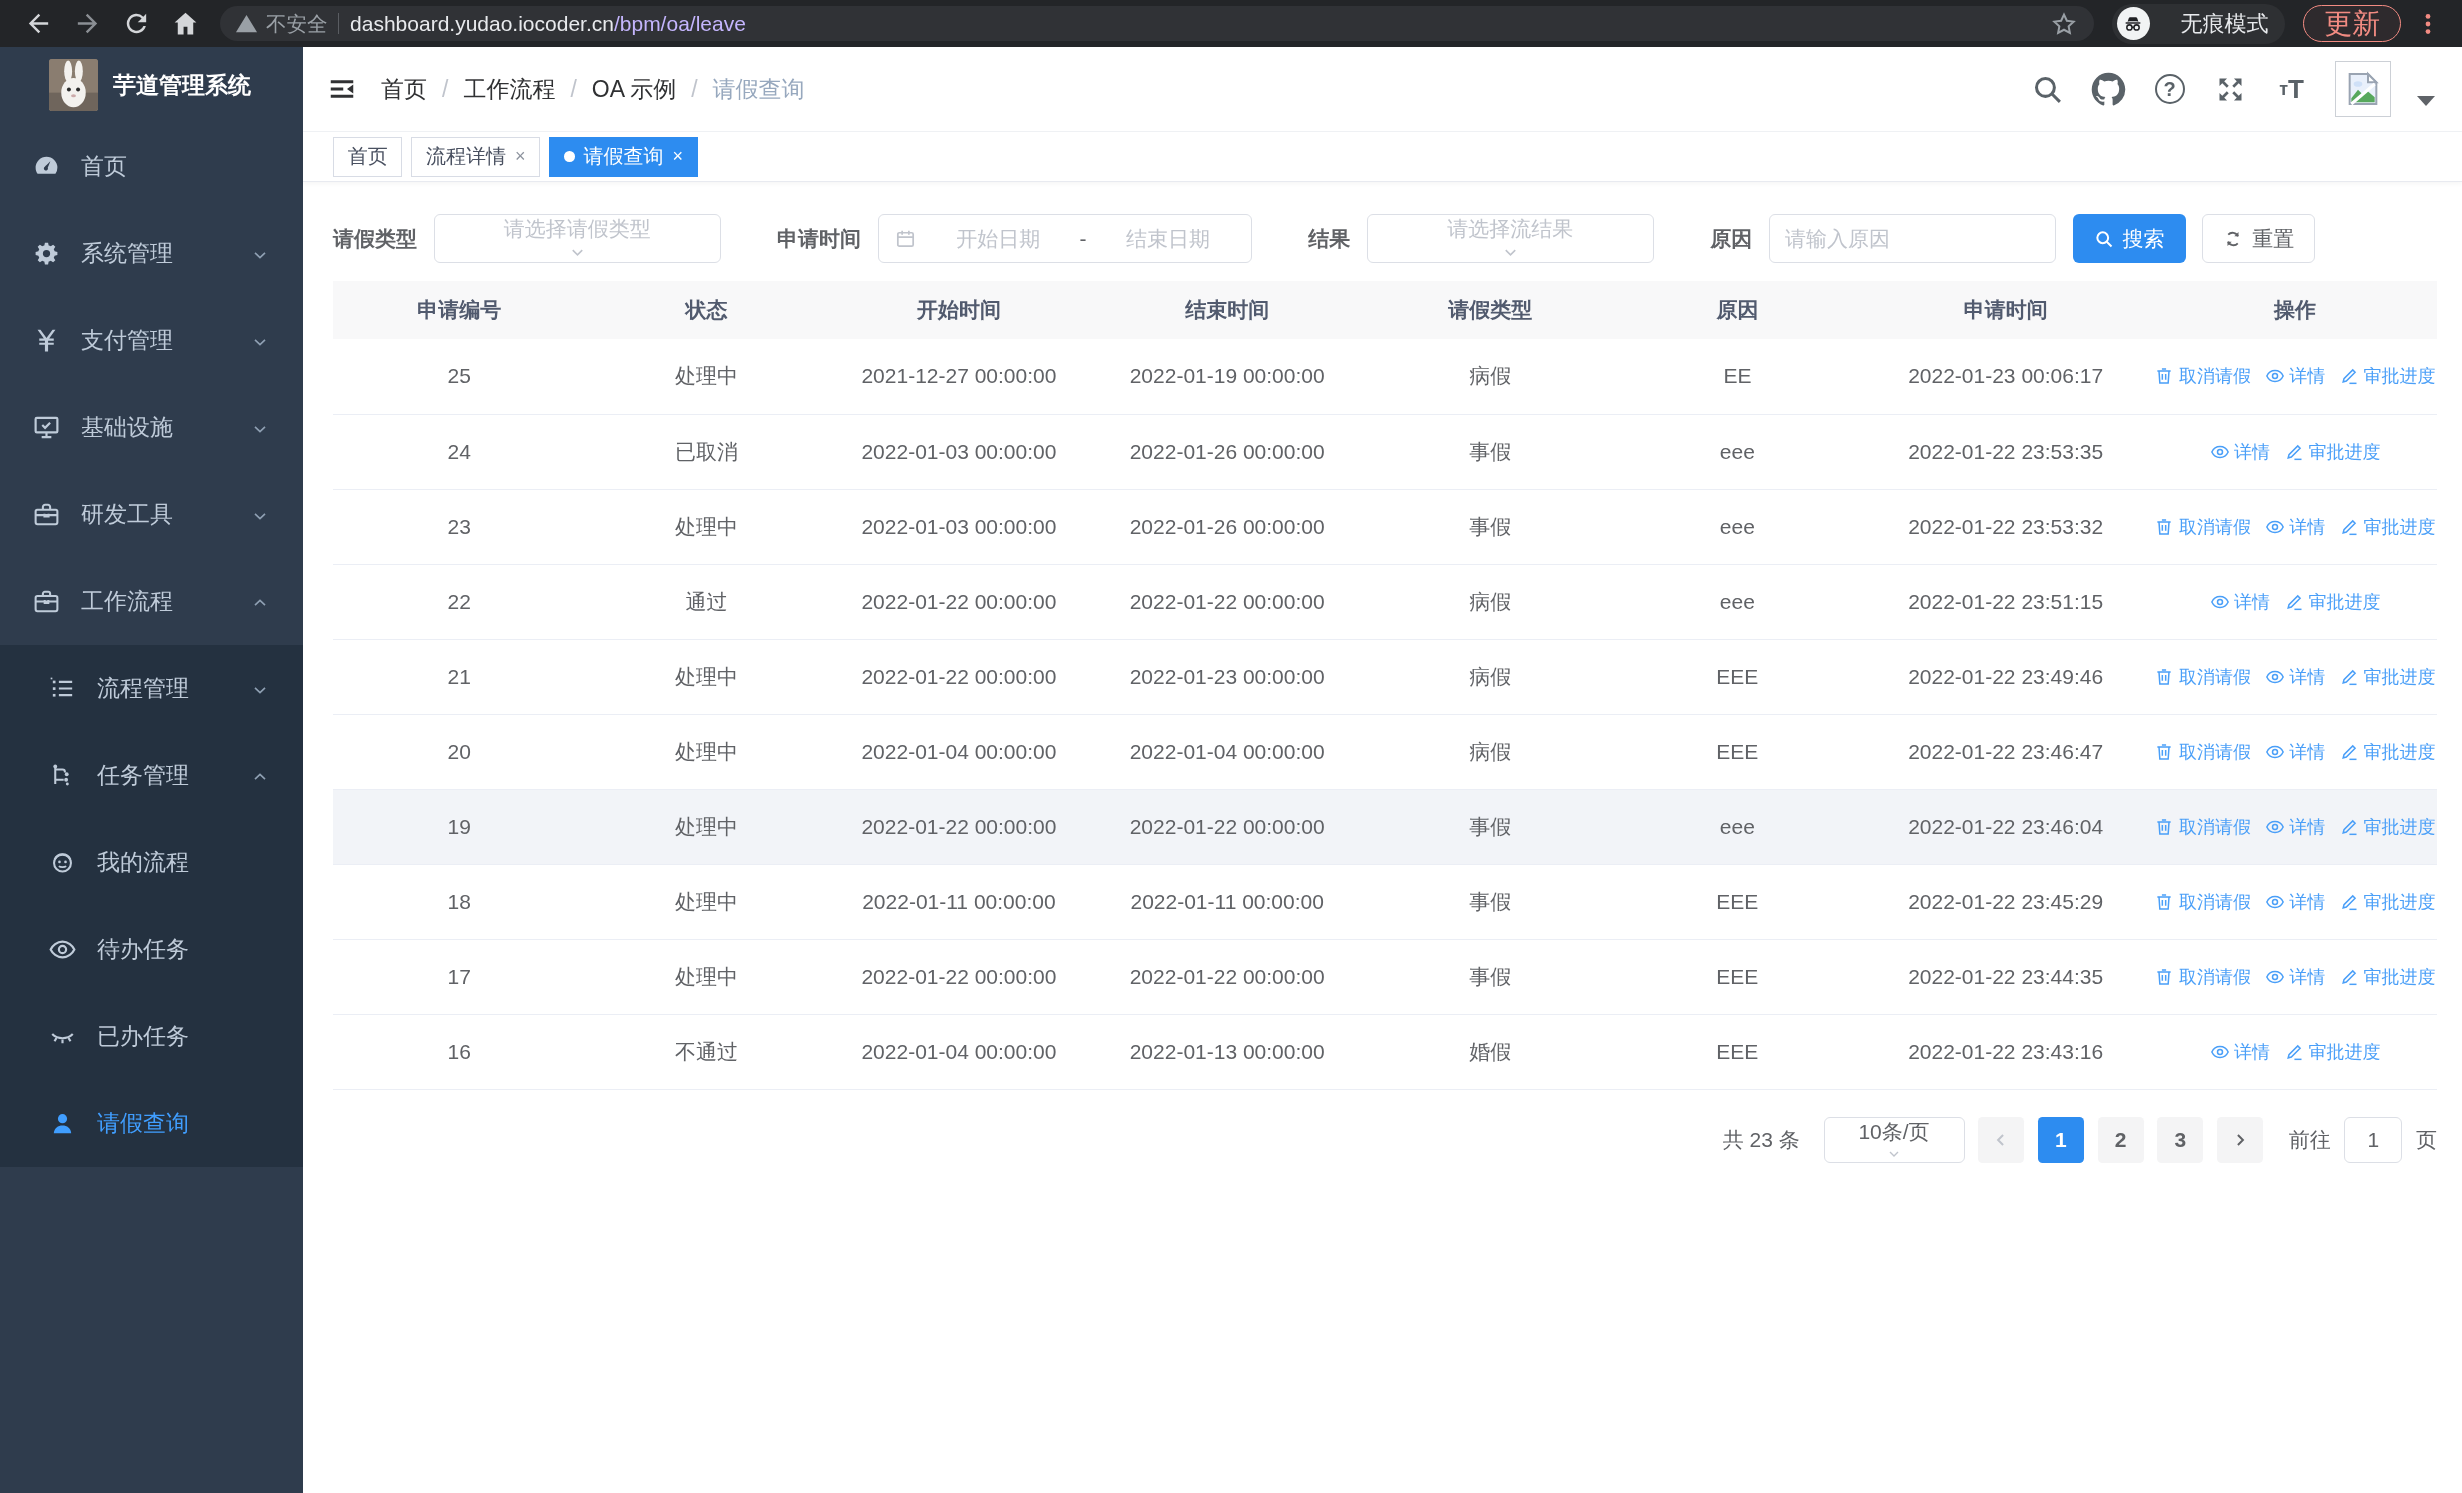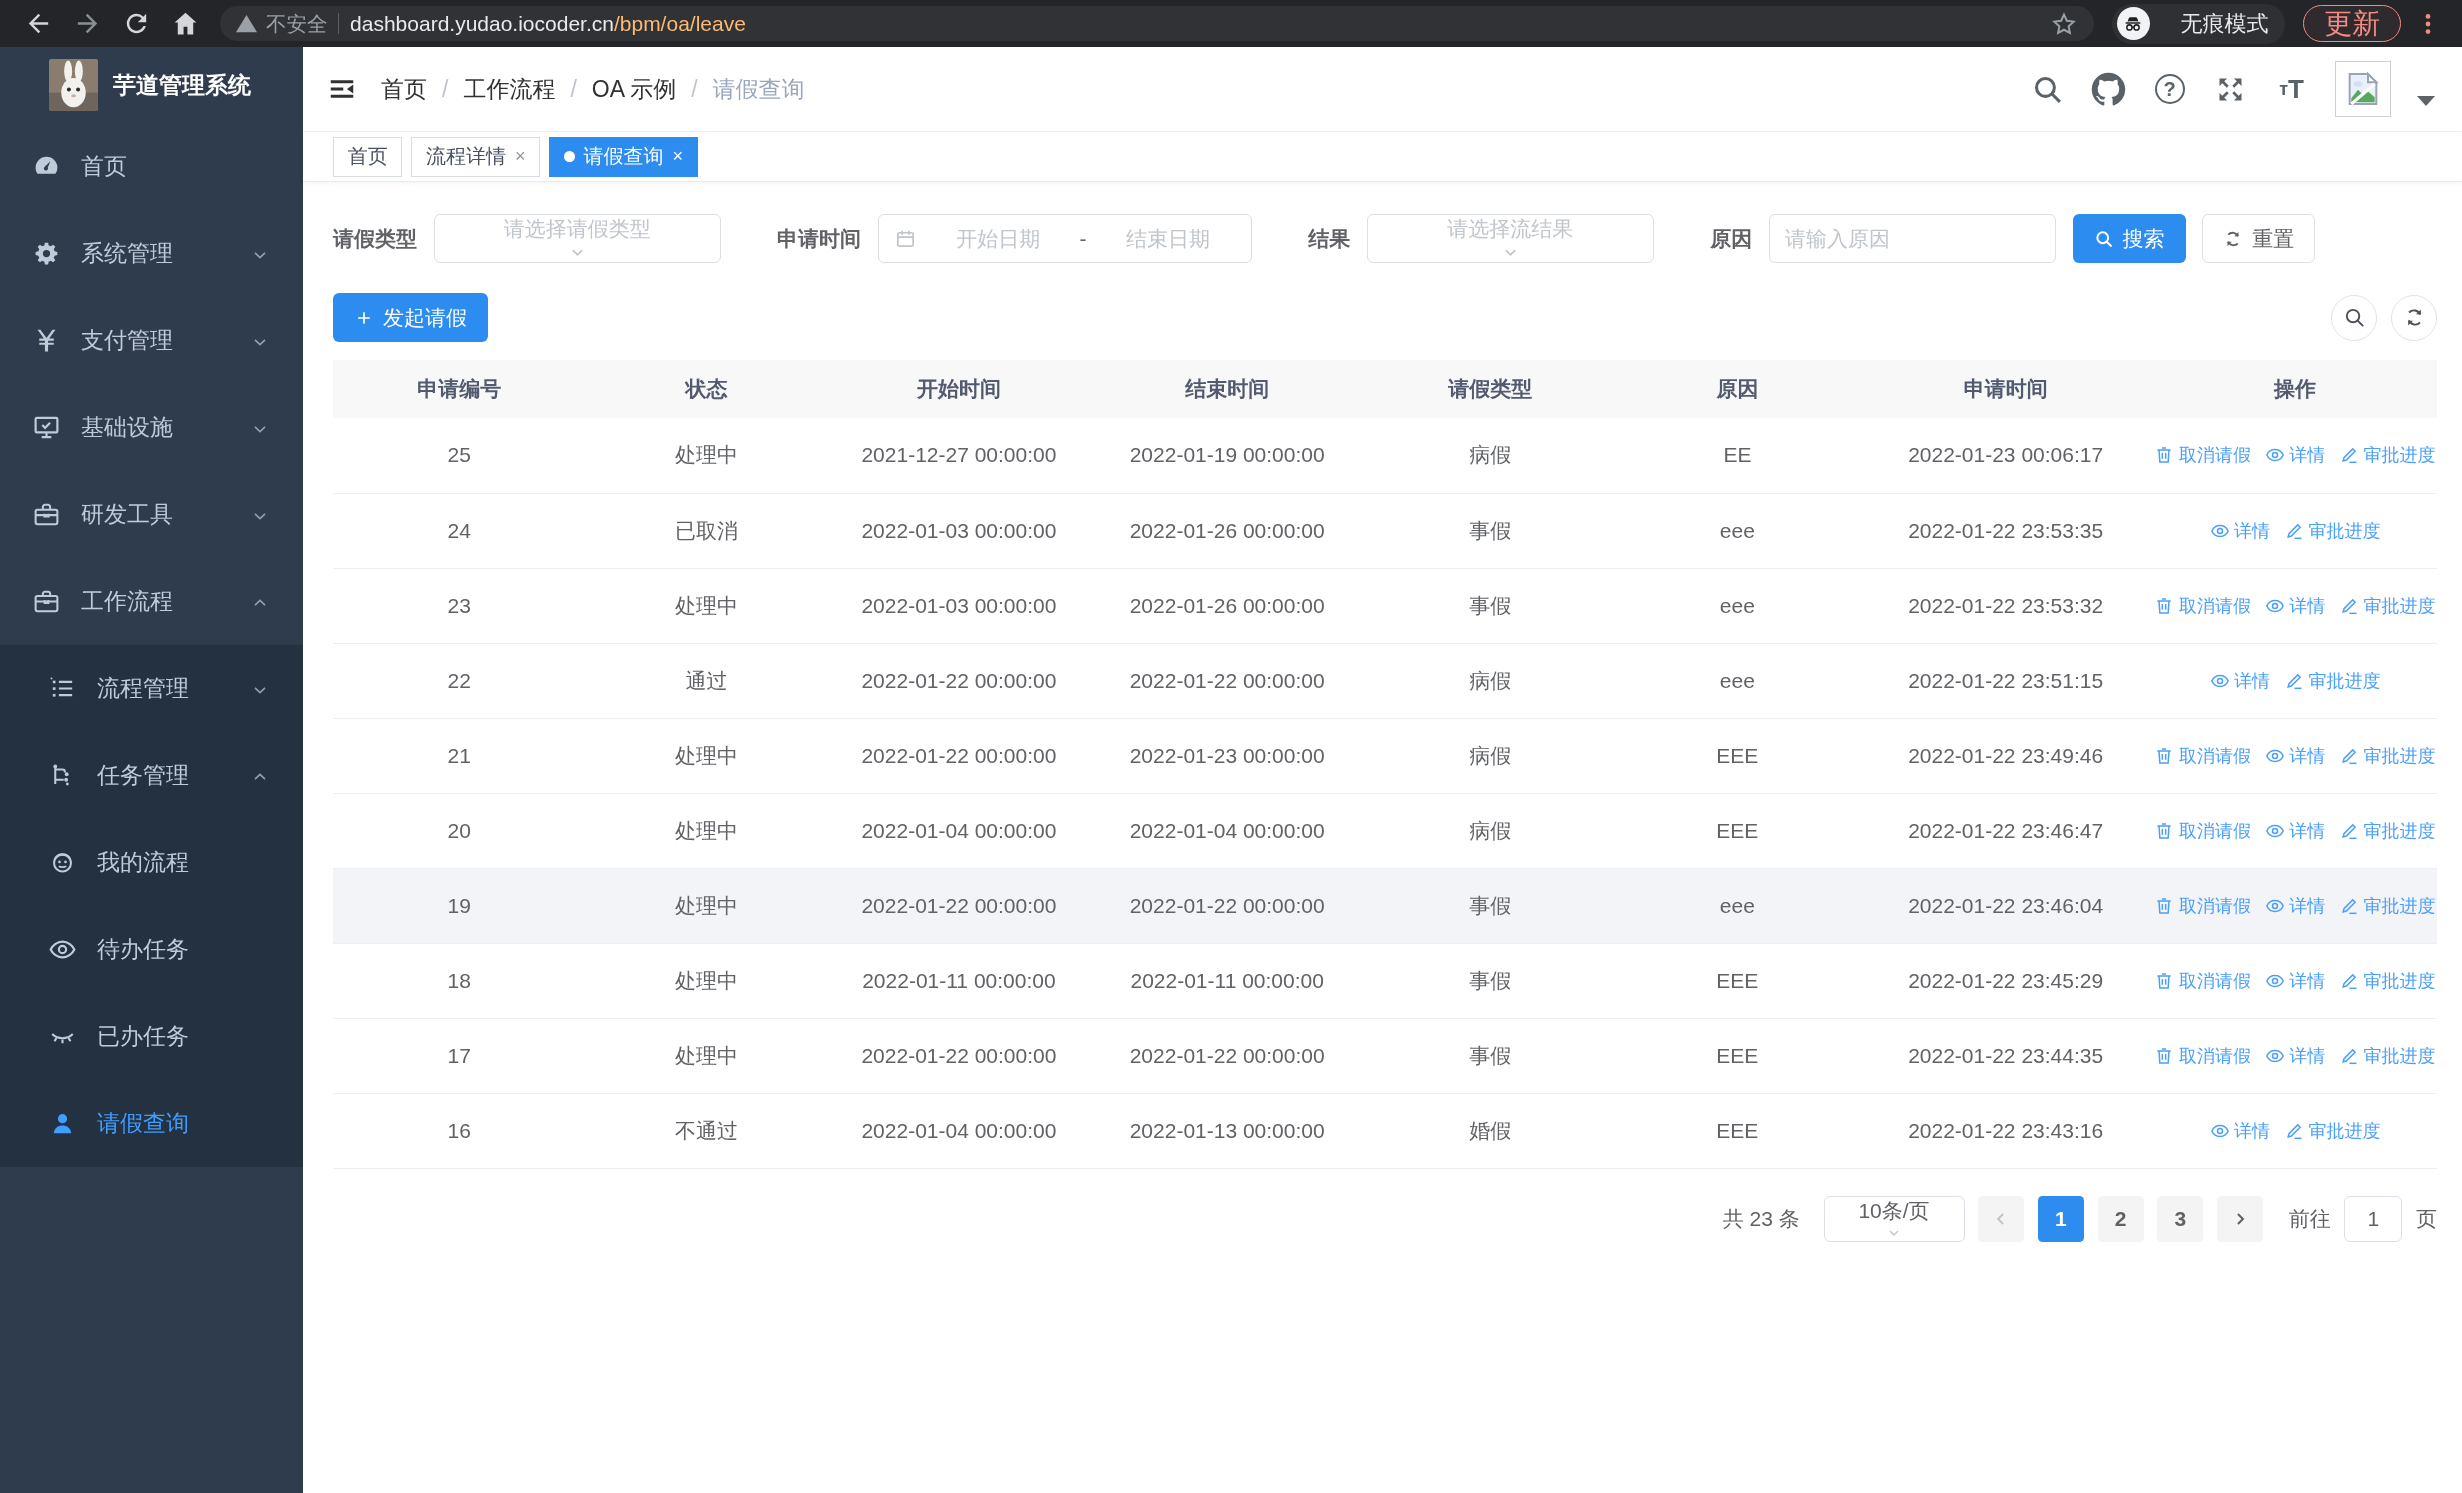--- a/index.html
+++ b/index.html
@@ -14,21 +14,21 @@
 
   
   .chrome{ height:47px; background:#232528; display:flex; align-items:center; padding:0 16.7px; gap:6px; }
   .nav-btn{ width:43px; height:43px; display:flex; align-items:center; justify-content:center; color:#d4d6d9; }
   .nav-btn.dim{ color:#8b8f94; }
   .omnibox{ flex:1; height:35px; background:#303236; border-radius:18px; margin:0 7.6px;
     display:flex; align-items:center; padding:0 15px; gap:10.6px; }
   .sec-label{ color:#9aa0a6; font-size:20.5px; display:flex; align-items:center; gap:7.6px; }
   .omni-sep{ width:1.5px; height:21px; background:#5a5d62; }
   .url{ font-size:21px; color:#e8eaed; white-space:nowrap; }
-  .url .path{ color:#fdba74; }
+  .url .path{ color:#c4b5fd; }
   .omni-spacer{ flex:1; }
   .incog{ height:40px; background:#2e3033; border-radius:20px; display:flex; align-items:center;
     gap:10.6px; padding:0 16.7px 0 4.6px; margin-left:4.6px; }
   .incog-circle{ width:33px; height:33px; border-radius:50%; background:#f1f3f4; display:flex; align-items:center; justify-content:center; }
   .incog-label{ color:#e8eaed; font-size:22px;margin-left:20px; }
   .update-pill{ height:37px; border:1.5px solid var(--salmon); color:var(--salmon); border-radius:20px;
     display:flex; align-items:center; padding:0 20px; font-size:28px; margin-left:12px; background:rgba(242,139,130,.06); }
   .kebab{ color:var(--salmon); margin:0 4.6px 0 7.6px; }
 
   
@@ -432,43 +432,20 @@
         <button class="btn btn-plain">
           <svg class="ic" width="20" height="20" viewBox="0 0 24 24">
               <path d="M6.3 6.8a7 7 0 0 1 11.6 2.1M17.7 17.2a7 7 0 0 1-11.6-2.1" fill="none" stroke="#606266" stroke-width="2.2"></path>
               <path d="M18.6 3.6v5h-5z" fill="#606266"></path>
               <path d="M5.4 20.4v-5h5z" fill="#606266"></path>
             </svg>
           <span>重置</span>
         </button>
       </div>
 
-      <div class="toolbar">
-        <button class="btn btn-primary">
-          <svg class="ic" width="20" height="20" viewBox="0 0 24 24">
-              <path d="M11 5h2v6h6v2h-6v6h-2v-6H5v-2h6z" fill="#fff"></path>
-            </svg>
-          <span>发起请假</span>
-        </button>
-        <div class="tool-circles">
-          <span class="circle-btn">
-              <svg class="ic" width="23" height="23" viewBox="0 0 24 24">
-                <circle cx="10.5" cy="10.5" r="6.5" fill="none" stroke="currentColor" stroke-width="2"></circle>
-                <path d="M15.3 15.3L21 21" stroke="currentColor" stroke-width="2"></path>
-              </svg>
-            </span>
-          <span class="circle-btn">
-              <svg class="ic" width="23" height="23" viewBox="0 0 24 24">
-                <path d="M6.3 6.8a7 7 0 0 1 11.6 2.1M17.7 17.2a7 7 0 0 1-11.6-2.1" fill="none" stroke="currentColor" stroke-width="2"></path>
-                <path d="M18.6 3.6v5h-5z" fill="currentColor"></path>
-                <path d="M5.4 20.4v-5h5z" fill="currentColor"></path>
-              </svg>
-            </span>
-        </div>
-      </div>
 
       <table>
         <colgroup>
           <col style="width:12%">
             <col style="width:11.5%">
             <col style="width:12.5%">
             <col style="width:13%">
           <col style="width:12%">
             <col style="width:11.5%">
             <col style="width:14%">

